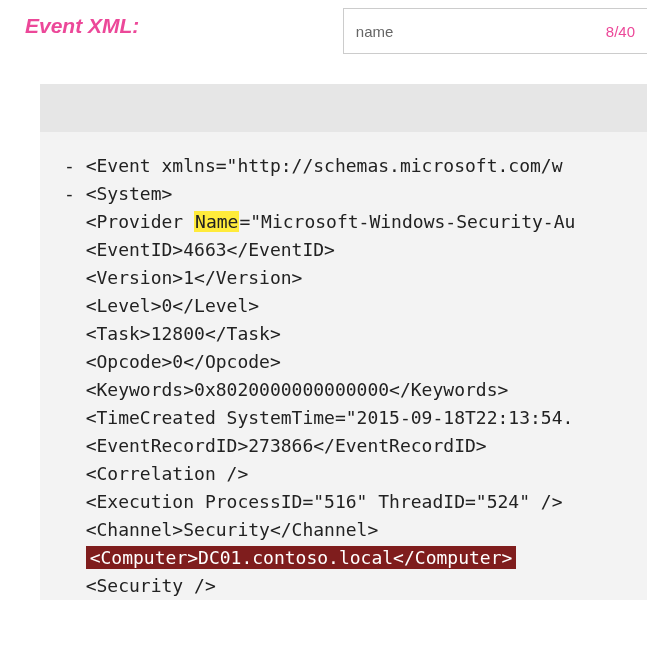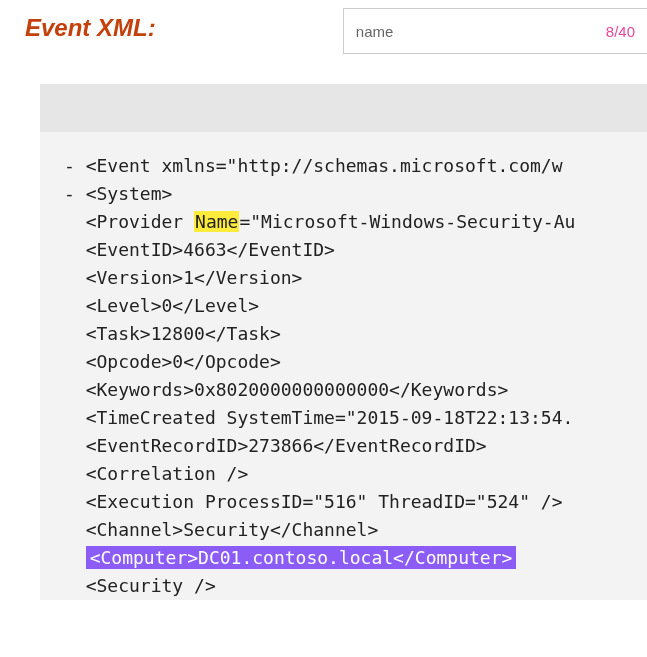--- a/index.html
+++ b/index.html
@@ -14,22 +14,22 @@
       overflow: hidden;
     }
     .top-bar {
       display: flex;
       align-items: flex-start;
       padding: 8px 0 0 25px;
     }
     .title {
       font-style: italic;
       font-weight: 700;
-      font-size: 24px;
-      color: #c2410c;
+      font-size: 21px;
+      color: #ec4899;
       padding-top: 6px;
     }
     .search-wrap {
       margin-left: auto;
       display: flex;
       align-items: center;
       border: 1px solid #ccc;
       height: 46px;
       padding: 0 12px;
       border-right: none;
@@ -62,21 +62,21 @@
       font-size: 18px;
       line-height: 28px;
       color: #222;
       white-space: pre;
     }
     .hl-yellow {
       background: #ffeb3b;
       padding: 0 1px;
     }
     .hl-blue {
-      background: #8b5cf6;
+      background: #7f1d1d;
       color: #ffffff;
       padding: 1px 4px;
       display: inline;
     }
   </style>
 </head>
 <body>
 
 <div class="top-bar">
   <div class="title">Event XML:</div>

